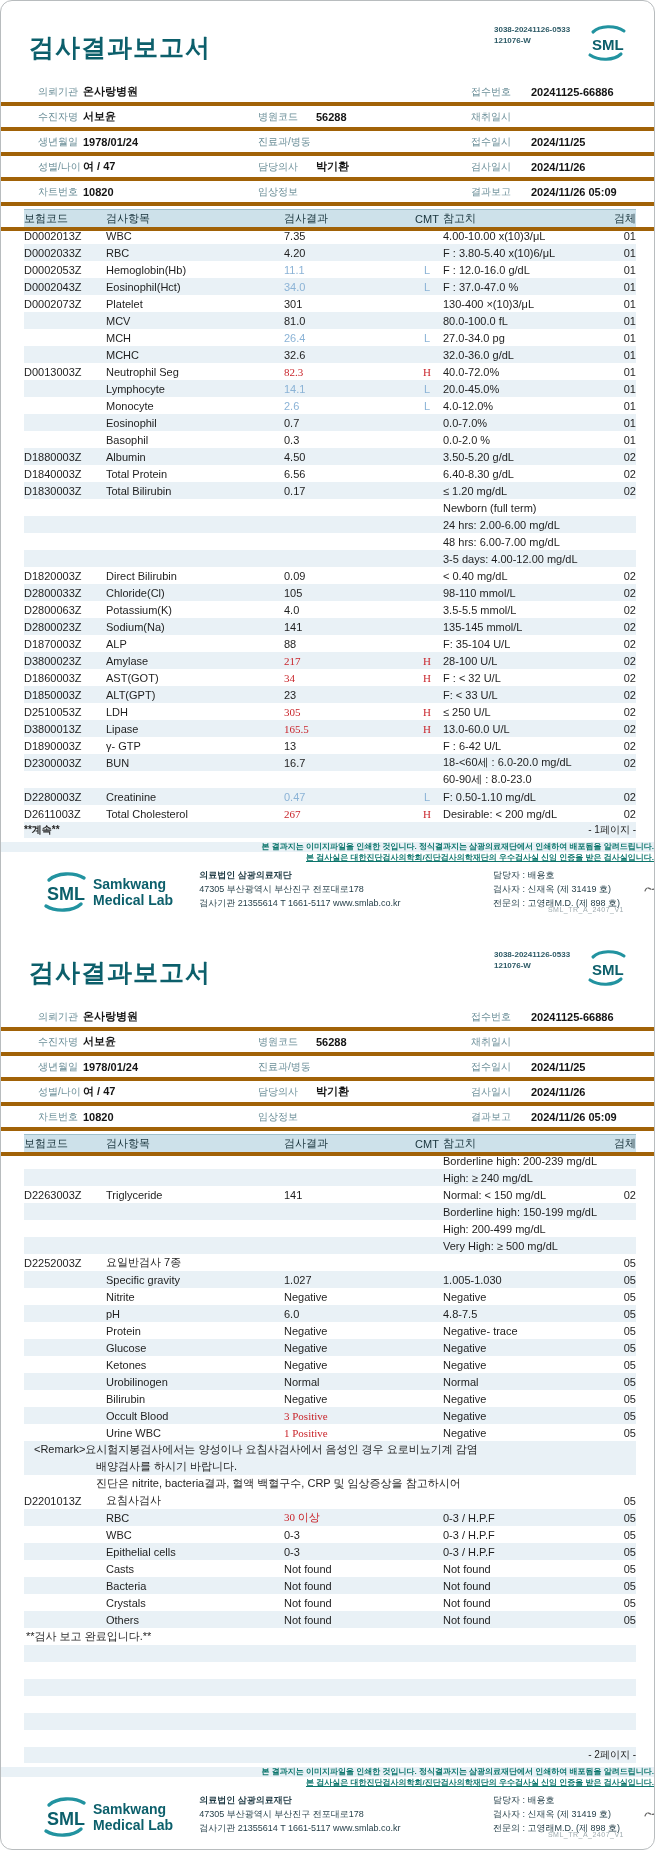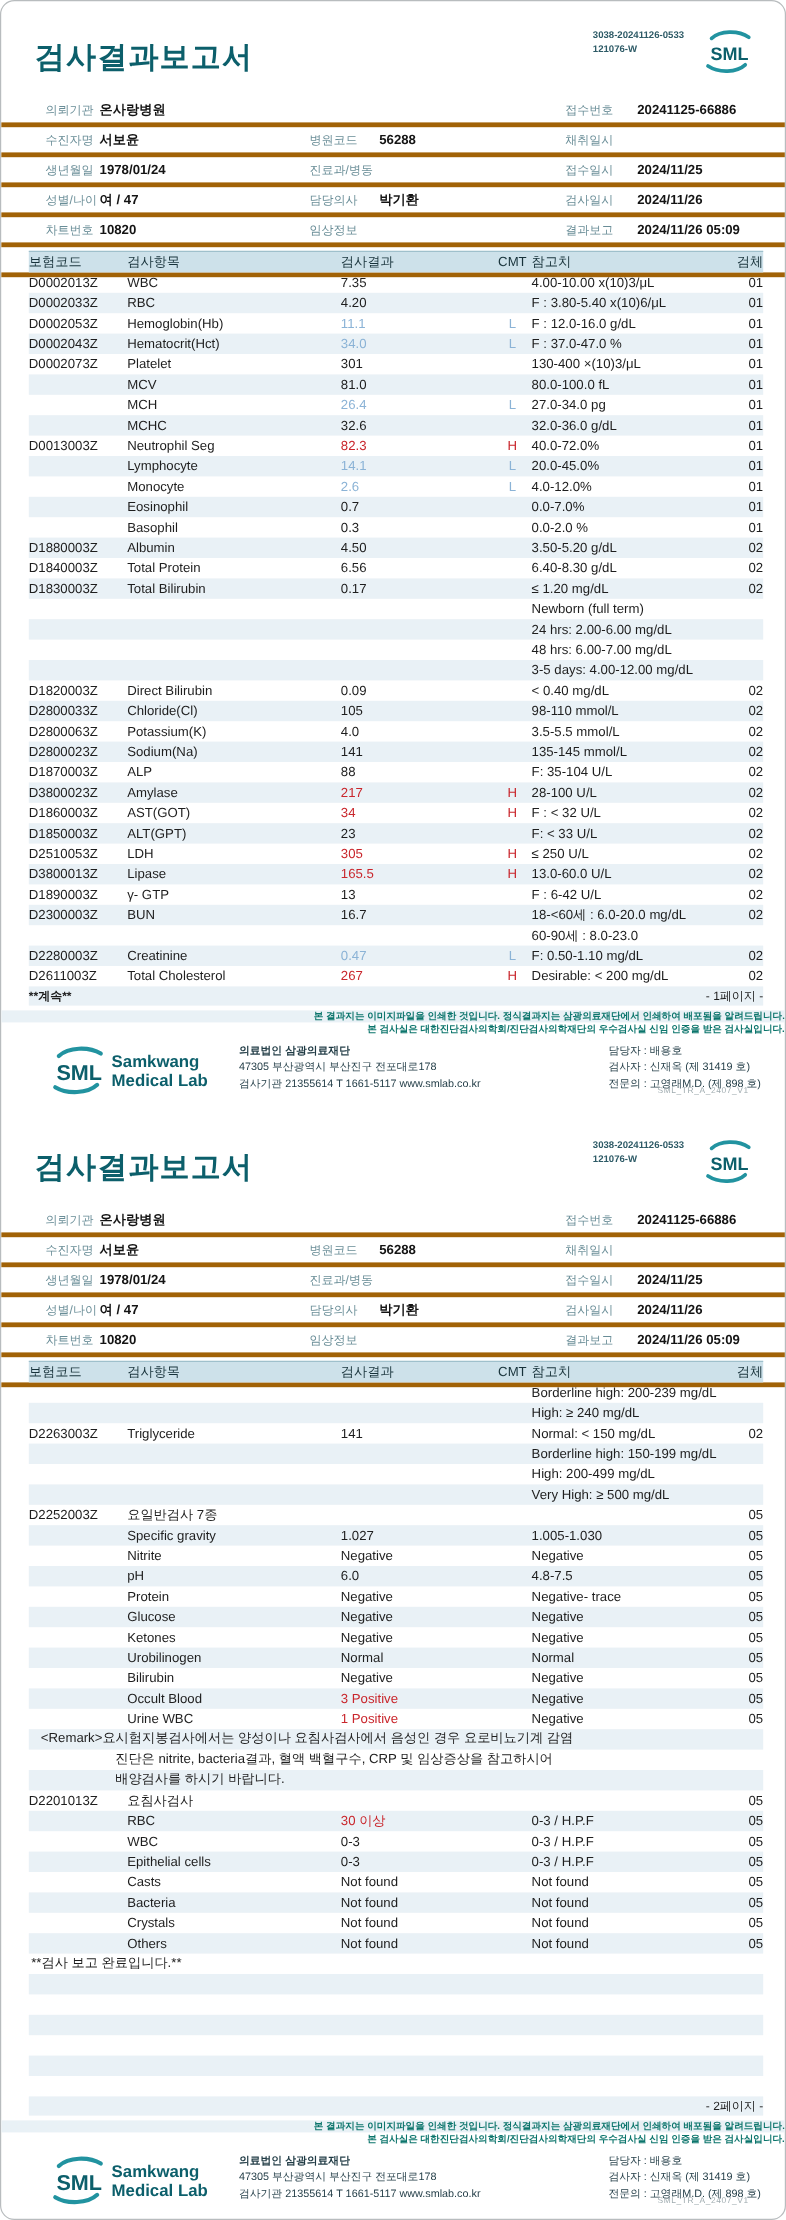--- a/index.html
+++ b/index.html
@@ -21,41 +21,41 @@
   .i-value{font-size:11px;font-weight:bold;color:#141414;white-space:nowrap;}
   
   .table{position:absolute;top:208px;left:23px;width:612px;}
   .t-head,.t-row{display:grid;grid-template-columns:82px 178px 127px 32px 160px 1fr;
     height:17px;align-items:center;font-size:11px;white-space:nowrap;}
   .t-head{background:#cde1ea;border-top:1px solid #9fc0cc;color:#17323a;}
   .t-row{color:#1e1e1e;}
   .t-row.stripe{background:#e9f1f6;}
   .c-cmt{text-align:center;}
   .c-spec{text-align:right;}
-  .high{color:#c9262c;}
+  .high{color:#c9262c;font-family:Liberation Serif, serif;}
   .low{color:#8bb3d6;}
   .t-row.t-span{display:block;line-height:17px;}
   .t-row.t-span span{display:inline-block;}
   .remark-first span{padding-left:10px;}
   .remark-cont span{padding-left:72px;}
   .endnote span{padding-left:2px;}
   .t-foot{display:flex;justify-content:space-between;height:16px;align-items:center;font-size:10px;color:#1e1e1e;}
   .t-foot .cont{font-weight:bold;}
   .t-foot.stripe{background:#e9f1f6;}
   
   .notes{position:absolute;left:0;right:0;padding-left:25px;font-size:8px;font-weight:bold;color:#0c756c;line-height:10px;text-align:right;}
   .n1{top:841px;background:#e9f1f6;}
-  .n2{top:852px;}
+  .n2{top:852px;text-decoration:underline;}
   
   .f-block{position:absolute;top:868px;left:0;right:0;display:flex;align-items:flex-start;}
   .f-logo{margin-left:38px;display:flex;align-items:center;}
   .f-lab-name{font-size:14px;font-weight:bold;color:#0c5f6b;line-height:1.15;margin-left:2px;}
   .f-addr{margin-left:26px;font-size:9px;color:#1f3a44;line-height:1.55;}
   .f-org{font-weight:bold;}
-  .f-staff{margin-left:auto;margin-right:20px;font-size:9px;color:#1f3a44;line-height:1.55;}
+  .f-staff{margin-left:auto;margin-right:34px;font-size:9px;color:#1f3a44;line-height:1.55;}
   .sig-line{position:relative;}
   .sig{position:absolute;left:150px;top:-3px;}
   .doccode{position:absolute;top:905px;right:30px;font-size:7px;color:#9fabaf;letter-spacing:0.5px;}
 </style>
 </head>
 <body>
 
 <div class="sheet">
 
   <section class="page p1">
@@ -150,21 +150,21 @@
           <div class="t-row">
             <span class="c-code">D0002053Z</span>
             <span class="c-item">Hemoglobin(Hb)</span>
             <span class="c-result low">11.1</span>
             <span class="c-cmt low">L</span>
             <span class="c-ref">F : 12.0-16.0 g/dL</span>
             <span class="c-spec">01</span>
           </div>
           <div class="t-row stripe">
             <span class="c-code">D0002043Z</span>
-            <span class="c-item">Hematocrit(Hct)</span>
+            <span class="c-item">Eosinophil(Hct)</span>
             <span class="c-result low">34.0</span>
             <span class="c-cmt low">L</span>
             <span class="c-ref">F : 37.0-47.0 %</span>
             <span class="c-spec">01</span>
           </div>
           <div class="t-row">
             <span class="c-code">D0002073Z</span>
             <span class="c-item">Platelet</span>
             <span class="c-result">301</span>
             <span class="c-cmt"></span>
@@ -654,22 +654,22 @@
           </div>
           <div class="t-row">
             <span class="c-code"></span>
             <span class="c-item">Urine WBC</span>
             <span class="c-result high">1 Positive</span>
             <span class="c-cmt high"></span>
             <span class="c-ref">Negative</span>
             <span class="c-spec">05</span>
           </div>
           <div class="t-row stripe t-span remark-first"><span>&lt;Remark&gt;요시험지봉검사에서는 양성이나 요침사검사에서 음성인 경우 요로비뇨기계 감염</span></div>
+          <div class="t-row stripe t-span remark-cont"><span>배양검사를 하시기 바랍니다.</span></div>
           <div class="t-row t-span remark-cont"><span>진단은 nitrite, bacteria결과, 혈액 백혈구수, CRP 및 임상증상을 참고하시어</span></div>
-          <div class="t-row stripe t-span remark-cont"><span>배양검사를 하시기 바랍니다.</span></div>
           <div class="t-row">
             <span class="c-code">D2201013Z</span>
             <span class="c-item">요침사검사</span>
             <span class="c-result"></span>
             <span class="c-cmt"></span>
             <span class="c-ref"></span>
             <span class="c-spec">05</span>
           </div>
           <div class="t-row stripe">
             <span class="c-code"></span>

